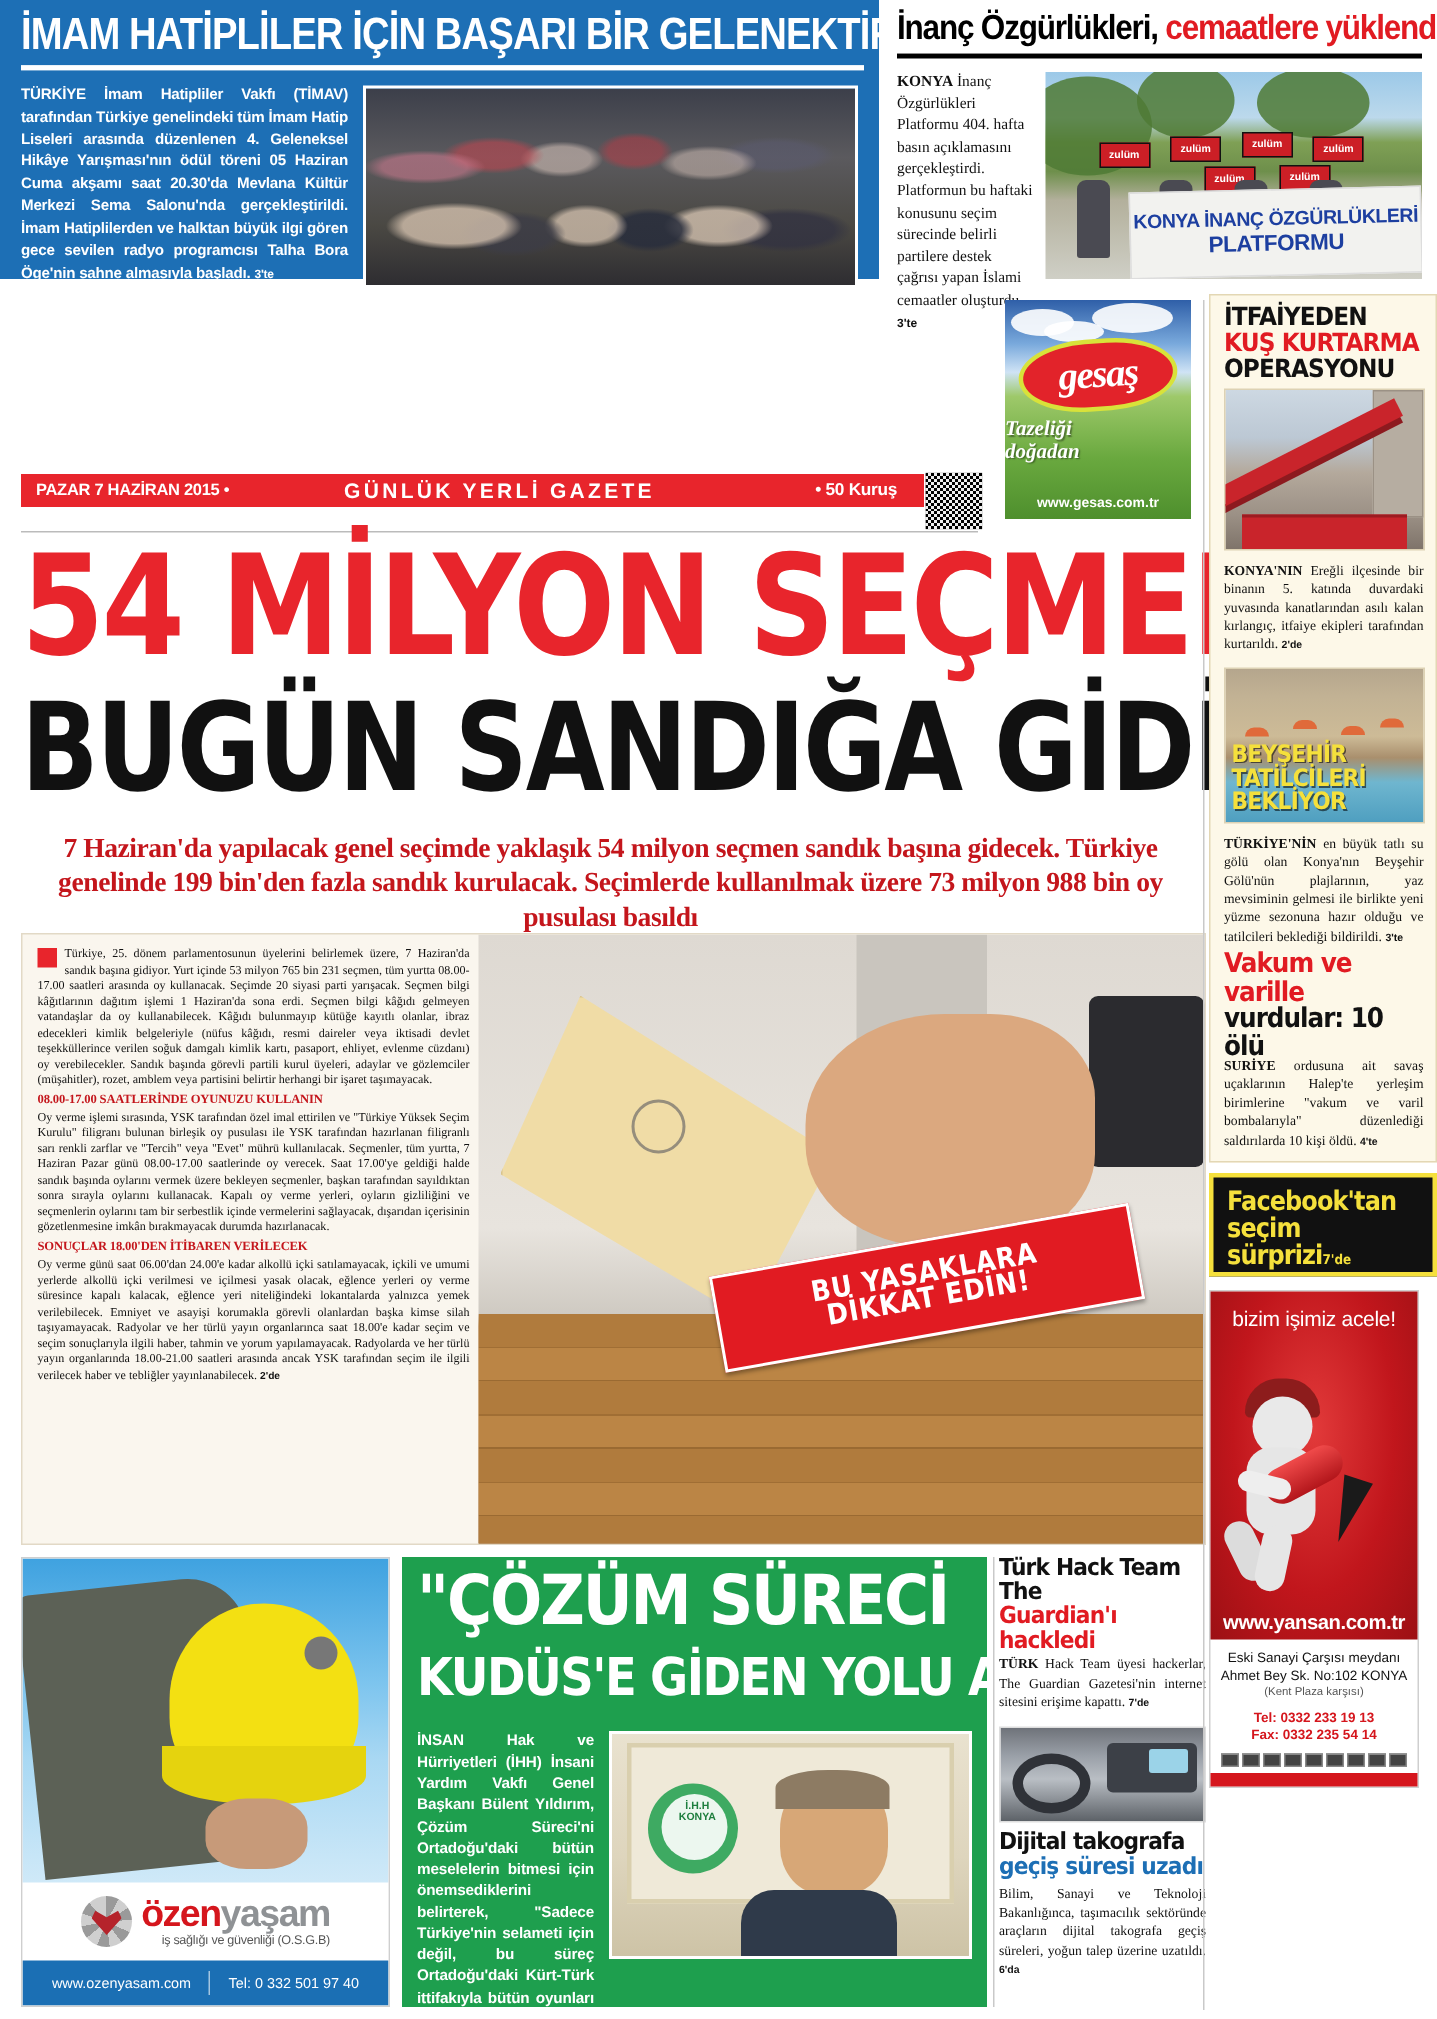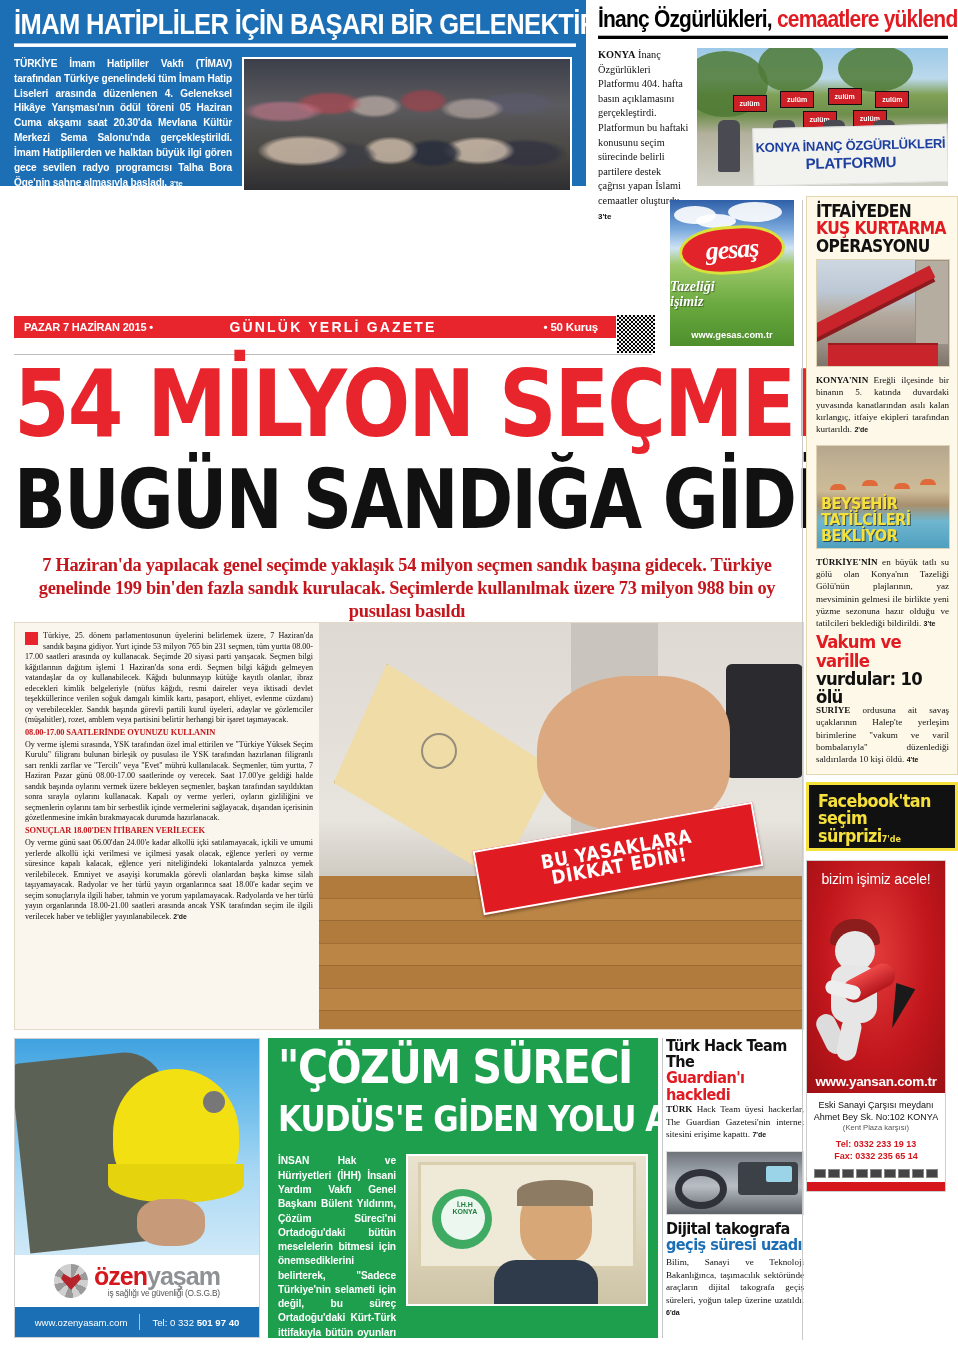--- a/index.html
+++ b/index.html
@@ -278,21 +278,21 @@
                      #9a9a9a 48% 56%, #cfcfcf 56% 64%, #9a9a9a 64% 72%, #cfcfcf 72% 80%, #9a9a9a 80% 88%, #cfcfcf 88% 100%);
       position:relative; }
   .bl-ad .brand .gear::after { content:""; position:absolute; left:7px; top:8px; width:20px; height:18px; background:#b5232b;
       clip-path: polygon(50% 100%, 0 38%, 12% 10%, 50% 34%, 88% 10%, 100% 38%); }
   .bl-ad .brand .wt { line-height:1; }
   .bl-ad .brand .wt .w1 { font-weight:bold; font-size:25px; color:#d5161d; letter-spacing:-1px; }
   .bl-ad .brand .wt .w2 { font-weight:bold; font-size:25px; color:#8f9295; letter-spacing:-1px; }
   .bl-ad .brand .wt .w3 { display:block; font-size:8.4px; color:#555; text-align:right; letter-spacing:-.2px; }
   .bl-ad .footbar { height:30px; background:#1b6fb4; color:#fff; display:flex; align-items:center; justify-content:center; gap:12px; font-size:9.6px; }
   .bl-ad .footbar .sep { width:1px; height:16px; background:rgba(255,255,255,.6); }
-  .bl-ad .footbar b { font-weight:bold; }
+  .bl-ad .footbar b { font-weight:normal; }
 
   .green-box { position:absolute; left:268px; top:1038px; width:390px; height:300px; background:#1e9f4e; overflow:hidden; }
   .gb-h1 { margin:8px 10px 0; font-family:"DejaVu Sans", sans-serif; font-weight:bold; color:#fff;
       font-size:41px; line-height:0.95; letter-spacing:-1.4px; transform: scaleY(1.12); transform-origin:left top; white-space:nowrap;}
   .gb-h2 { margin:18px 10px 0; font-family:"DejaVu Sans", sans-serif; font-weight:bold; color:#fff;
       font-size:31px; line-height:0.95; letter-spacing:-1px; transform: scaleY(1.12); transform-origin:left top; white-space:nowrap;}
   .gb-body { display:flex; gap:10px; margin:22px 10px 0; }
   .gb-text { width:118px; color:#fff; font-weight:bold; font-size:10.2px; line-height:1.4; text-align:justify; letter-spacing:-.1px; }
   .gb-photo { width:242px; height:152px; position:relative; overflow:hidden; border:2px solid #fff;
       background: linear-gradient(180deg,#e9e2cf 0%,#ded5bd 55%,#cdc3a6 100%); }
@@ -383,21 +383,21 @@
 
   <div class="gesas">
     <div class="cloud" style="left:4px;top:6px;width:42px;height:18px"></div>
     <div class="cloud" style="left:58px;top:2px;width:54px;height:20px"></div>
     <div class="cloud" style="left:26px;top:14px;width:40px;height:14px"></div>
     <div class="gesas-badge">
       <span>gesaş</span>
     </div>
     <div class="gesas-tag">
       <div>Tazeliği</div>
-      <div>işimiz</div>
+      <div>doğadan</div>
     </div>
     <div class="gesas-url">www.gesas.com.tr</div>
   </div>
 
   <div class="lead">
     <div class="lead-h1">54 MİLYON SEÇMEN</div>
     <div class="lead-h2">BUGÜN SANDIĞA GİDİYOR</div>
     <div class="lead-sub">7 Haziran'da yapılacak genel seçimde yaklaşık 54 milyon seçmen sandık başına gidecek. Türkiye genelinde 199 bin'den fazla sandık kurulacak. Seçimlerde kullanılmak üzere 73 milyon 988 bin oy pusulası basıldı</div>
   </div>
 
@@ -446,21 +446,21 @@
         <div class="umb" style="left:34%;top:34%"></div>
         <div class="umb" style="left:58%;top:37%"></div>
         <div class="umb" style="left:78%;top:33%"></div>
         <div class="cap">
           <div>BEYŞEHİR</div>
           <div>TATİLCİLERİ</div>
           <div>BEKLİYOR</div>
         </div>
       </div>
       <div class="rail-text">
-        <b>TÜRKİYE'NİN</b><span> en büyük tatlı su gölü olan Konya'nın Tazeliği Gölü'nün plajlarının, yaz mevsiminin gelmesi ile birlikte yeni yüzme sezonuna hazır olduğu ve tatilcileri beklediği bildirildi.</span>
+        <b>TÜRKİYE'NİN</b><span> en büyük tatlı su gölü olan Konya'nın Beyşehir Gölü'nün plajlarının, yaz mevsiminin gelmesi ile birlikte yeni yüzme sezonuna hazır olduğu ve tatilcileri beklediği bildirildi.</span>
         <span class="pg">3'te</span>
       </div>
 
       <div class="rail-hd2">
         <span class="red">Vakum ve varille</span>
         <span class="blk">vurdular: 10 ölü</span>
       </div>
       <div class="rail-text" style="margin-top:4px">
         <b>SURİYE</b><span> ordusuna ait savaş uçaklarının Halep'te yerleşim birimlerine "vakum ve varil bombalarıyla" düzenlediği saldırılarda 10 kişi öldü.</span>
         <span class="pg">4'te</span>
@@ -489,21 +489,21 @@
         </div>
         <div class="url">www.yansan.com.tr</div>
       </div>
       <div class="ys-addr">
         <div>Eski Sanayi Çarşısı meydanı</div>
         <div>Ahmet Bey Sk. No:102 KONYA</div>
         <div class="small">(Kent Plaza karşısı)</div>
       </div>
       <div class="ys-tel">
         <div>Tel: 0332 233 19 13</div>
-        <div>Fax: 0332 235 65 14</div>
+        <div>Fax: 0332 235 54 14</div>
       </div>
       <div class="ys-icons">
         <i></i>
           <i></i>
         <i></i>
           <i></i>
         <i></i>
           <i></i>
         <i></i>
           <i></i>

